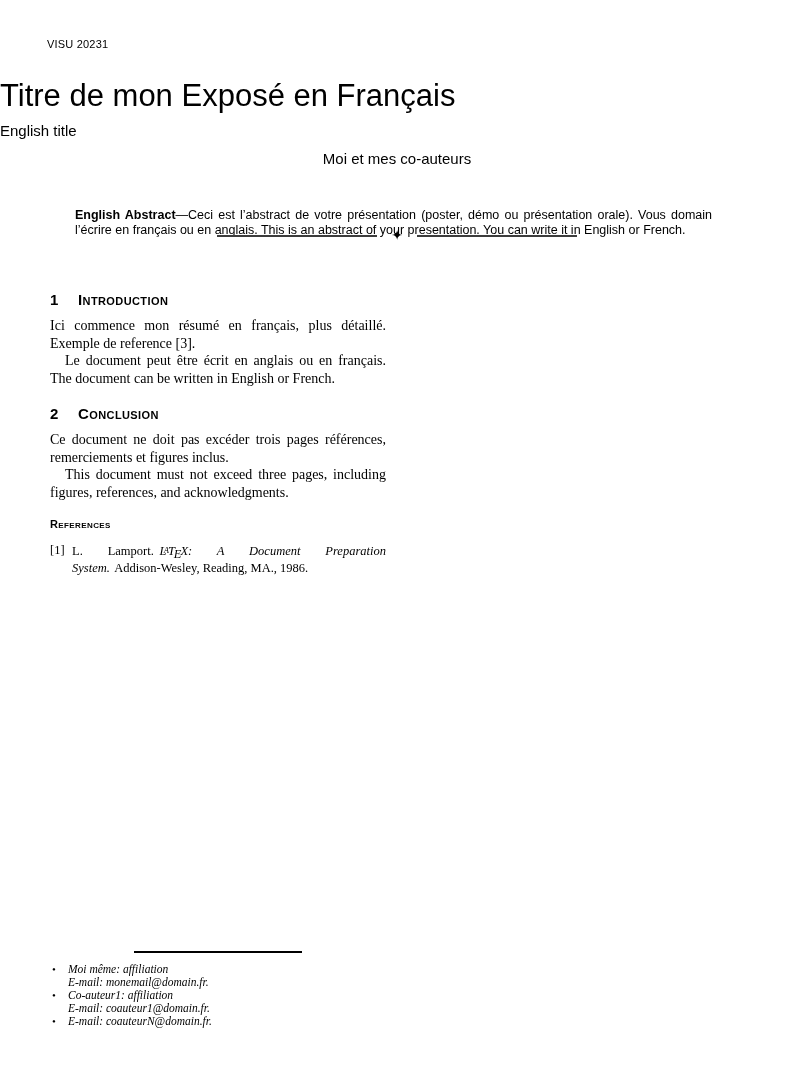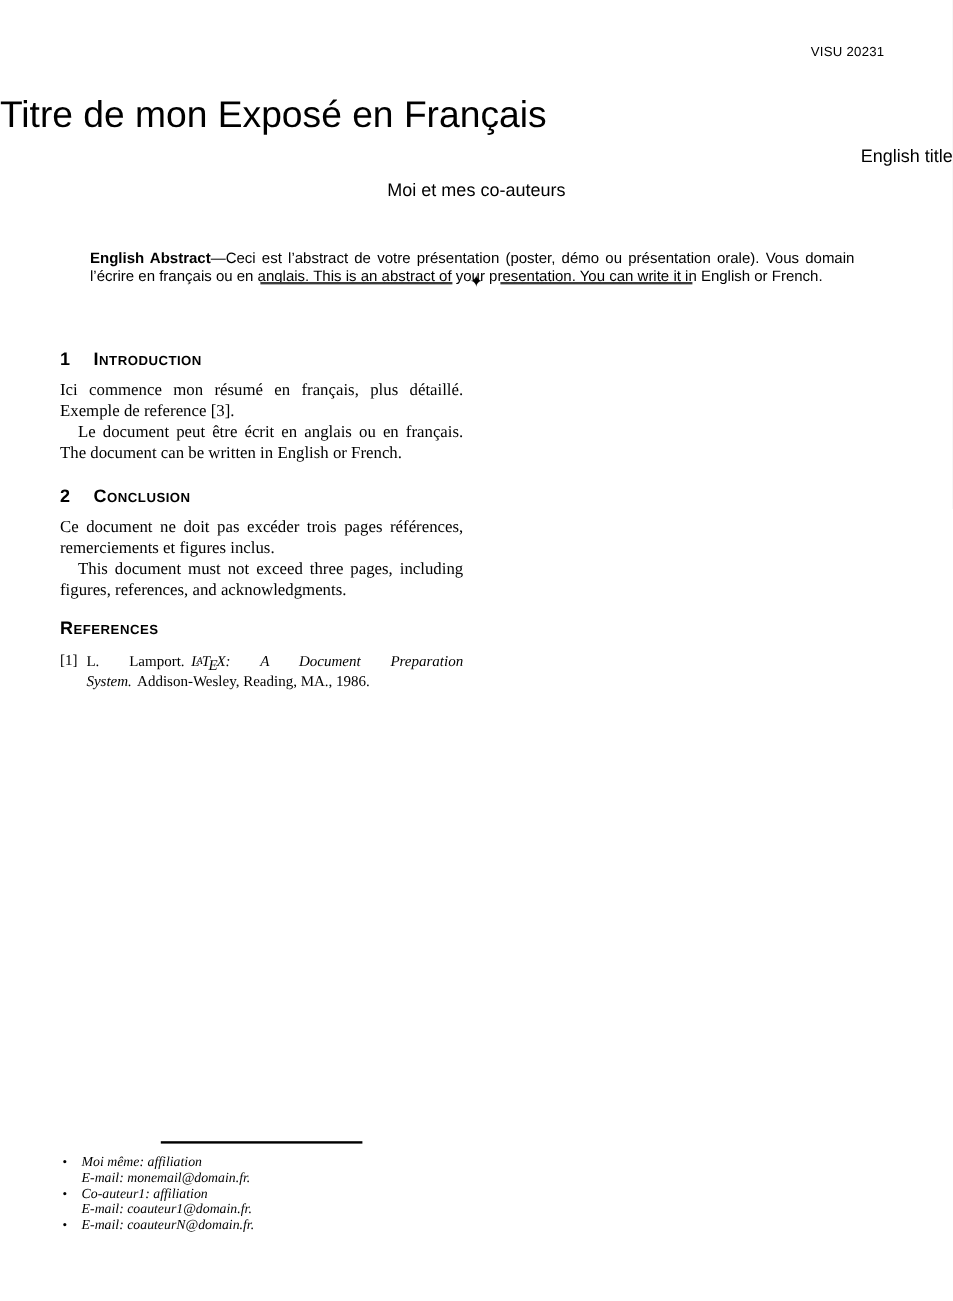--- a/index.html
+++ b/index.html
@@ -12,40 +12,40 @@
     color: #000000;
     overflow: hidden;
     font-family: "Liberation Serif", serif;
   }
 
   
   .running-header {
     position: absolute;
     top: 38px; left: 47px; right: 57px;
     display: flex;
-    justify-content: flex-end;
+    justify-content: flex-start;
     font-family: "Liberation Sans", sans-serif;
     font-size: 11px;
     letter-spacing: 0.2px;
   }
 
   
   .doc-title {
     position: absolute;
     top: 78px; left: 0; right: 0;
     text-align: left;
     font-family: "Liberation Sans", sans-serif;
     font-size: 31px;
     font-weight: 400;
     margin: 0;
   }
   .doc-subtitle {
     position: absolute;
     top: 122px; left: 0; right: 0;
-    text-align: right;
+    text-align: left;
     font-family: "Liberation Sans", sans-serif;
     font-size: 15px;
   }
   .doc-authors {
     position: absolute;
     top: 150px; left: 0; right: 0;
     text-align: center;
     font-family: "Liberation Sans", sans-serif;
     font-size: 15px;
   }
@@ -102,21 +102,21 @@
     margin: 0;
     font-size: 14px;
     line-height: 17.5px;
     text-align: justify;
   }
   .body-par.indent { text-indent: 15px; }
 
   .refs-heading {
     font-family: "Liberation Sans", sans-serif;
     font-weight: 700;
-    font-size: 15px;
+    font-size: 11px;
     font-variant: small-caps;
     letter-spacing: 0.4px;
     line-height: 18px;
     margin: 14px 0 10px 0;
   }
   .ref-item {
     position: relative;
     padding-left: 22px;
     font-size: 12.5px;
     line-height: 14.5px;

